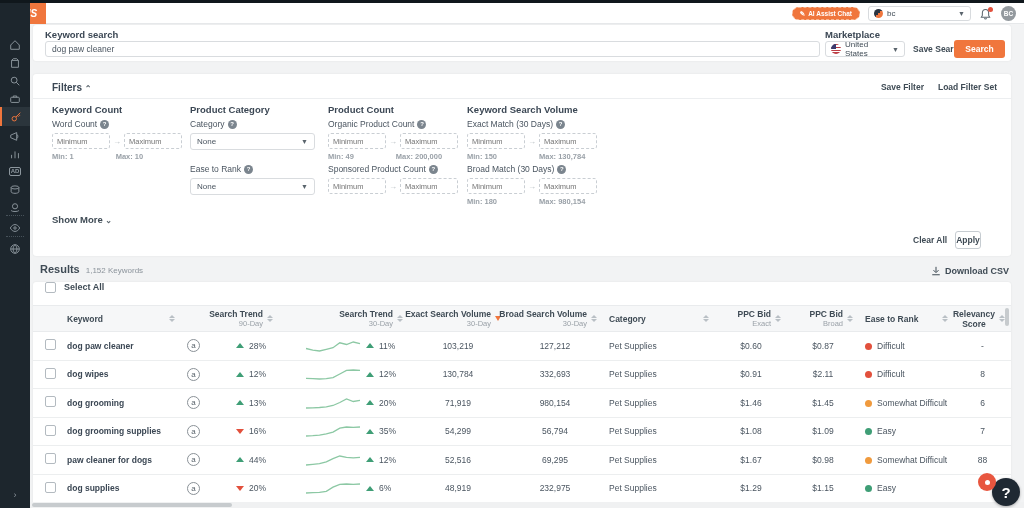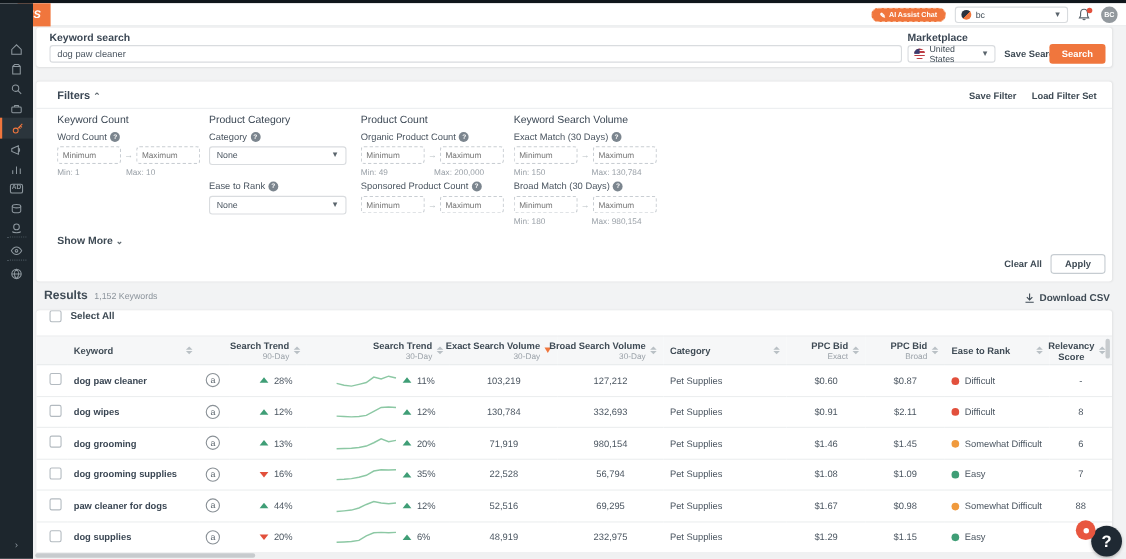--- a/index.html
+++ b/index.html
@@ -64,36 +64,36 @@
     font-family:"Liberation Sans", sans-serif; }
 
   
   .filters-card { top:74px; height:182px; }
   .filters-title { position:absolute; left:19px; top:8px; font-size:10px; }
   .chev { font-size:8px; color:#5a646c; }
   .filters-links { position:absolute; right:14px; top:8px; display:flex; gap:14px; font-size:8.5px; font-weight:bold;text-align:right; }
   .filters-div { position:absolute; left:0; top:24px; width:978px; border-top:1px solid #ecoff0;
     border-top:1px solid #eceef0; }
   .fcol { position:absolute; top:30px; width:130px; }
-  .fcol .gtitle { font-size:9.5px; font-weight:normal; color:#3b4754; }
+  .fcol .gtitle { font-size:9.5px; font-weight:bold; color:#3b4754; }
   .frow { position:absolute; width:130px; }
-  .flabel { font-size:8.5px; color:#4a5560; display:flex; align-items:flex-end; gap:3px; }
+  .flabel { font-size:8.5px; color:#4a5560; display:flex; align-items:center; gap:3px; }
   .qi { width:9px; height:9px; border-radius:50%; background:#7b858e; color:#fff; font-size:6px;
     font-weight:bold; display:inline-flex; align-items:center; justify-content:center; }
   .range { display:flex; align-items:center; gap:3px; margin-top:4px; }
   .range input { width:58px; height:16px; border:1px dashed #c9ced3; border-radius:3px;
     font-size:7.5px; padding:0 4px; color:#4a5560; font-family:"Liberation Sans", sans-serif; }
   .range .arr-r { color:#b9c0c5; font-size:8px; }
-  .notes { display:flex; margin-top:3px; font-size:7.5px; color:#9aa1a8; }
+  .notes { display:flex; margin-top:3px; font-size:7.5px; color:#9aa1a8;font-weight:bold; }
   .notes .mx { margin-left:42px; }
   .fselect { margin-top:4px; width:125px; height:17px; border:1px solid #d9dcdf; border-radius:3px;
     display:flex; align-items:center; padding:0 6px; font-size:8px; color:#4a5560; cursor:pointer; }
   .show-more { position:absolute; left:19px; top:140px; font-size:9.5px; font-weight:bold; cursor:pointer; }
   .clear-all { position:absolute; left:880px; top:161px; font-size:8.5px; font-weight:bold; cursor:pointer; }
-  .apply-btn { position:absolute; left:922px; top:157px; width:50px; height:18px; background:#fff;
+  .apply-btn { position:absolute; left:922px; top:157px; width:26px; height:18px; background:#fff;
     border:1px solid #c6ccd1; border-radius:3px; font-size:8.5px; font-weight:bold; color:#3f4b55;
     cursor:pointer; font-family:"Liberation Sans", sans-serif; }
 
   
   .results-head { position:absolute; left:40px; top:263px; display:flex; align-items:baseline; gap:6px; }
   .results-title { font-size:11px; font-weight:bold; }
   .results-count { font-size:8px; color:#8b939b; }
   .download { position:absolute; right:15px; top:266px; display:flex; align-items:center; gap:4px;
     font-size:9px; font-weight:bold; cursor:pointer; }
 
@@ -629,21 +629,21 @@
           </td>
           <td>
             <div class="tcell">
               <svg width="56" height="14" viewBox="0 0 56 14">
                 <polyline points="1.0,12.0 7.8,11.7 14.5,11.1 21.3,9.9 28.0,8.1 34.8,4.2 41.5,3.0 48.3,3.3 55.0,3.0" fill="none" stroke="#8cc8a4" stroke-width="1.3"></polyline>
               </svg>
               <span class="arrow up"></span>
               <span class="tval">35%</span>
             </div>
           </td>
-          <td class="c-num">22,528</td>
+          <td class="c-num">54,299</td>
           <td class="c-num">56,794</td>
           <td>Pet Supplies</td>
           <td class="c-num">$1.08</td>
           <td class="c-num">$1.09</td>
           <td><span class="dot" style="background:#3f9e76"></span>Easy</td>
           <td class="c-num">7</td>
         </tr>
         <tr>
           <td class="c-check"><span class="checkbox"></span></td>
           <td class="c-kw">paw cleaner for dogs</td>

